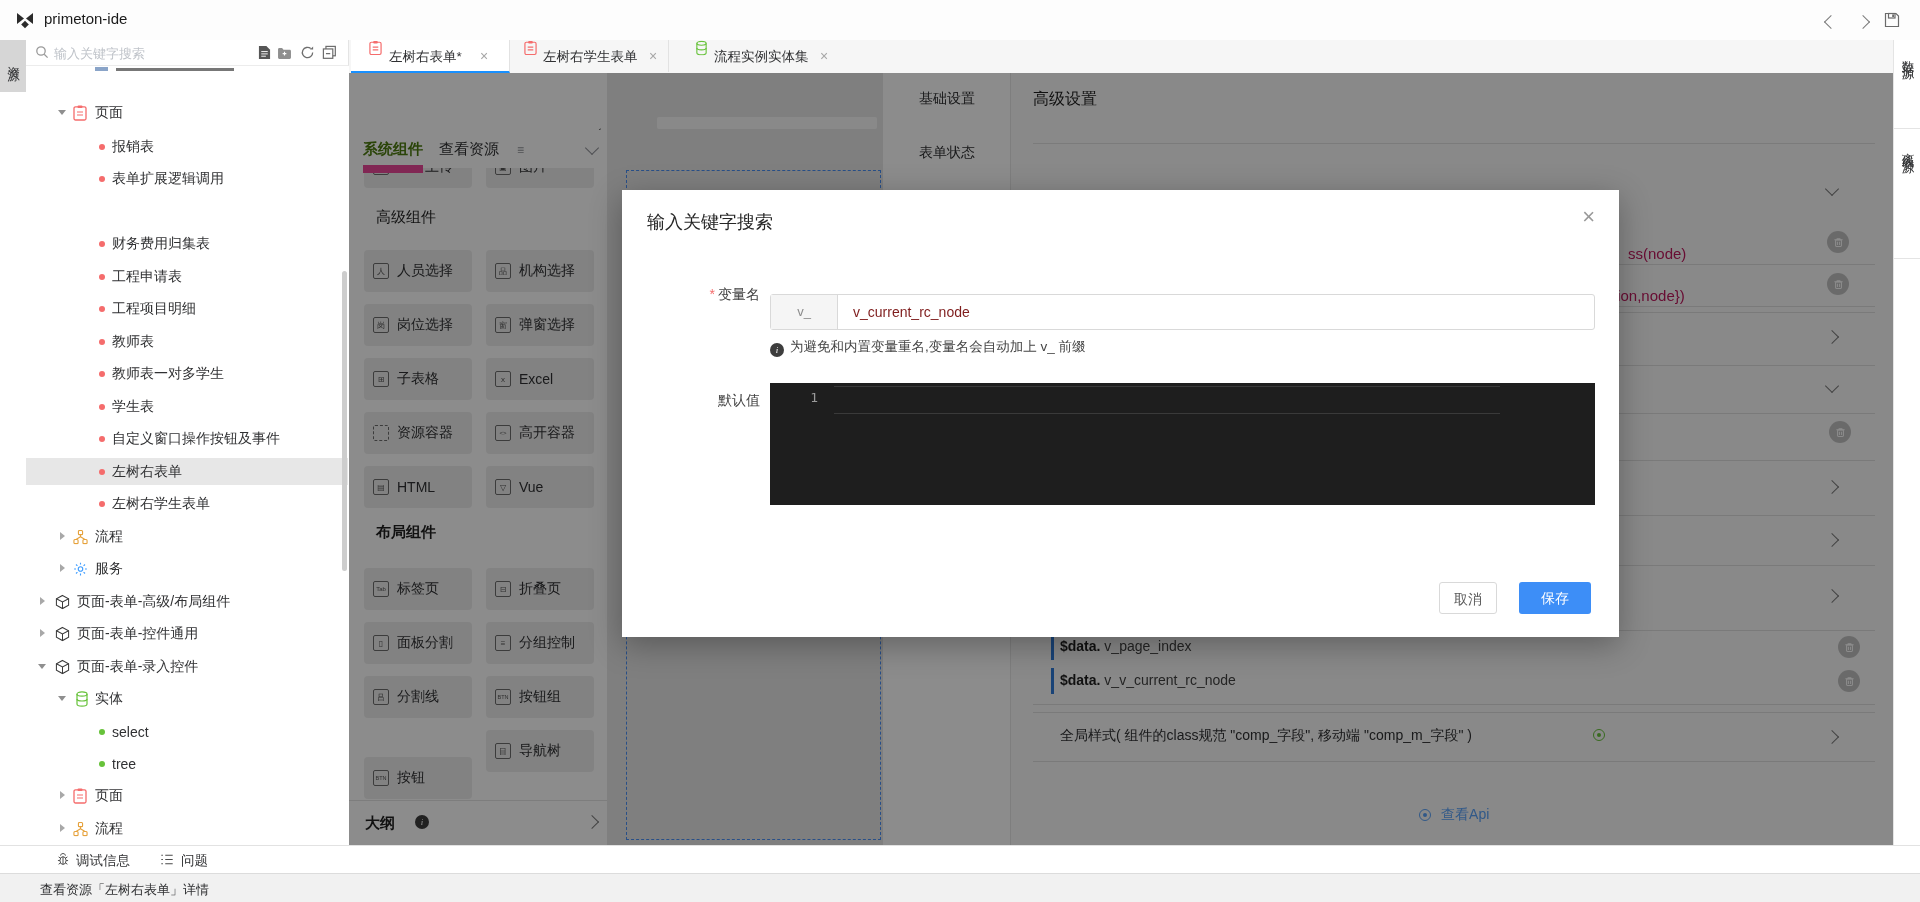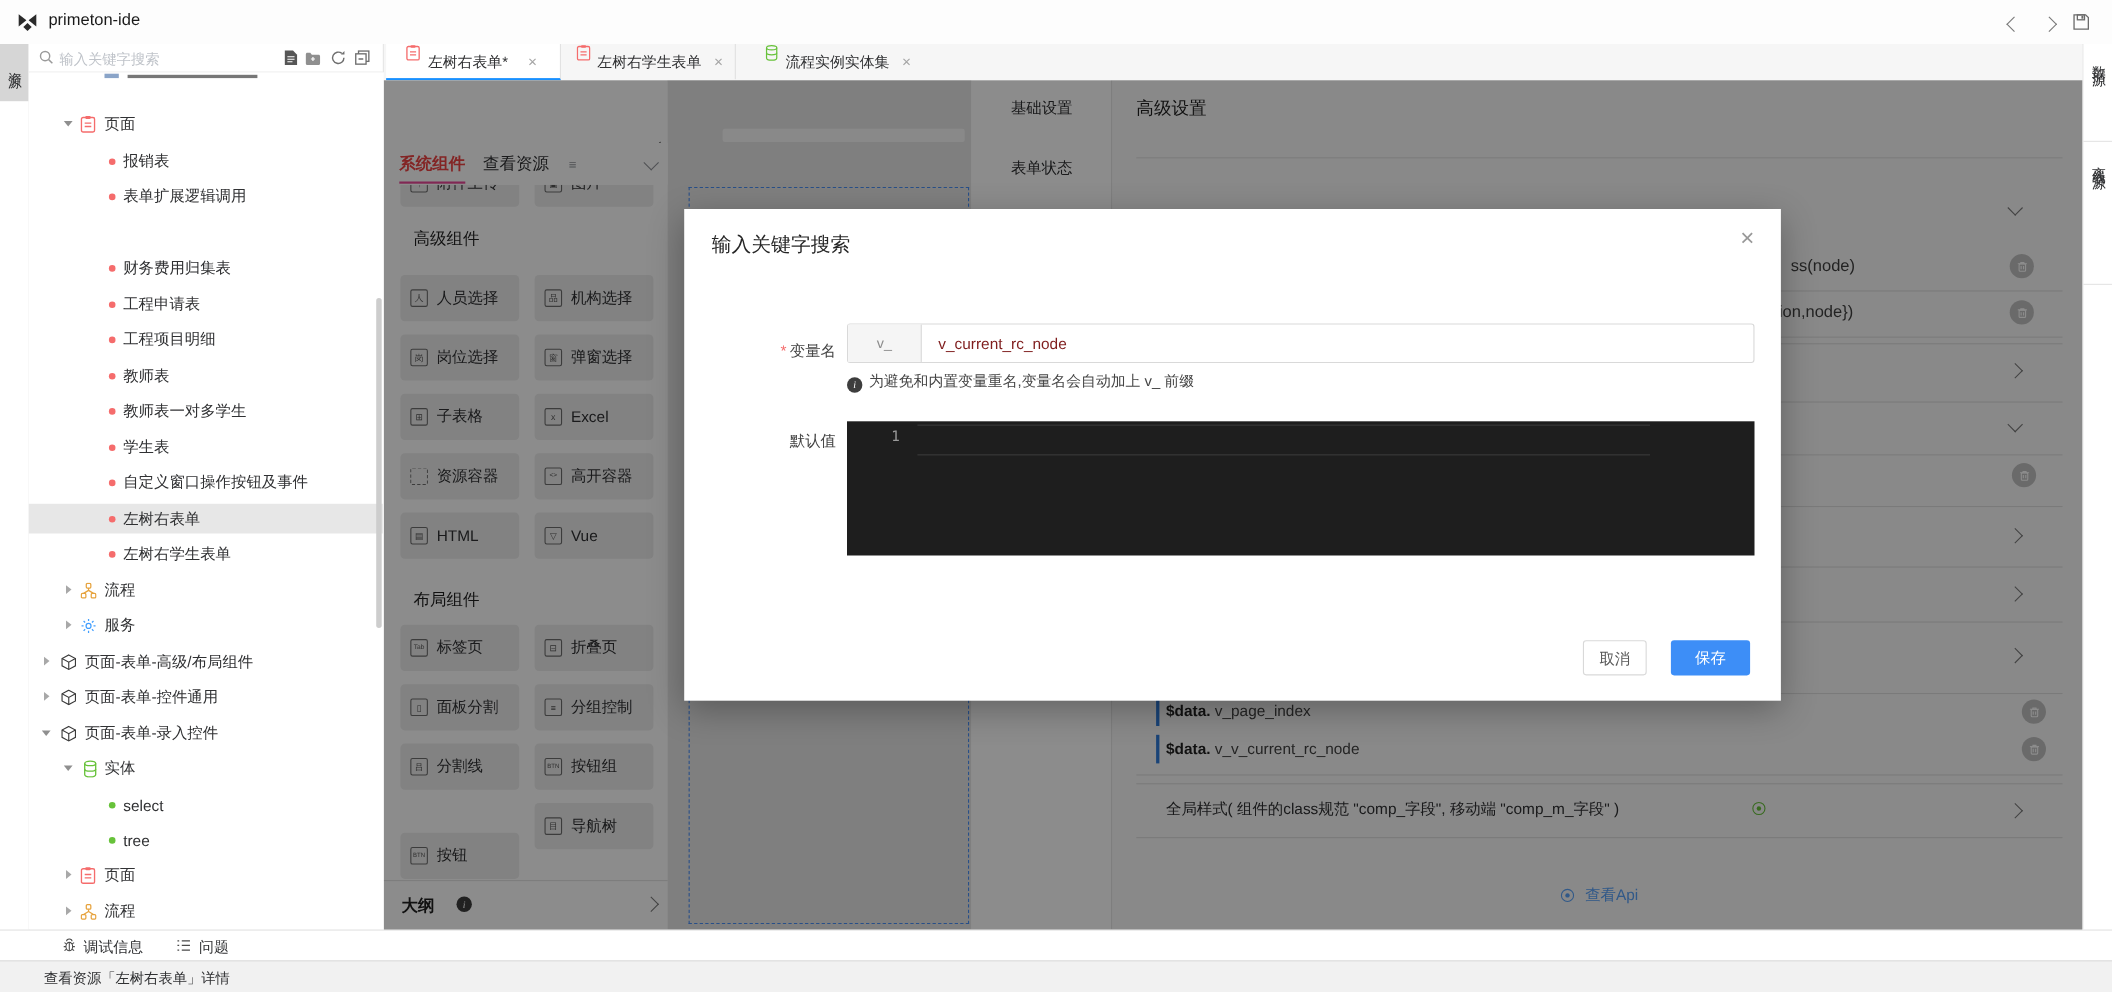--- a/index.html
+++ b/index.html
@@ -32,42 +32,42 @@
   
   #tabbar{position:absolute;left:349px;top:40px;width:1544px;height:33px;background:#f6f6f6;border-bottom:1px solid #e4e4e4;}
   .etab{position:absolute;top:0;height:32px;border-right:1px solid #e2e2e2;}
   .etab.active{background:#fff;border-bottom:2px solid #1890ff;height:31px;}
   .etab .tname{position:absolute;top:8px;font-size:13.5px;color:#303133;white-space:nowrap;}
   .etab .tclose{position:absolute;top:9px;font-size:14px;color:#a6a6a6;line-height:14px;}
   
   #palette{position:absolute;left:349px;top:73px;width:258px;height:772px;background:#fff;}
   #pal-tabs{position:absolute;left:0;top:57px;width:258px;height:38px;background:#fff;z-index:2;}
   .paltab{position:absolute;top:10px;font-size:15px;color:#303133;white-space:nowrap;}
-  .paltab.on{font-weight:bold;color:#ef4444;border-bottom:2px solid #ec4899;padding-bottom:6px;}
+  .paltab.on{font-weight:bold;color:#4d7c0f;border-bottom:8px solid #ec4899;padding-bottom:6px;}
   #pal-body{position:absolute;left:0;top:95px;width:258px;height:632px;overflow:hidden;}
   .psec{position:absolute;left:16px;font-size:15px;color:#1f1f1f;white-space:nowrap;margin-left:11px;}
   .tile{position:absolute;width:108px;height:42px;background:#ededed;border-radius:4px;}
   .tglyph{position:absolute;left:9px;top:50%;transform:translateY(-50%);width:16px;height:16px;border:1px solid #6e6e6e;border-radius:2px;color:#555;font-size:8px;display:flex;align-items:center;justify-content:center;overflow:hidden;box-sizing:border-box;}
   .tile.dashed .tglyph{border-style:dashed;}
   .tlab{position:absolute;left:33px;top:50%;transform:translateY(-50%);font-size:14px;color:#303133;white-space:nowrap;}
   #outlinebar{position:absolute;left:0;top:727px;width:258px;height:45px;border-top:1px solid #e3e3e3;background:#fff;}
   .infodot{display:inline-block;width:14px;height:14px;border-radius:50%;background:#3d3d3d;color:#fff;font-size:9px;font-style:italic;font-family:"Liberation Serif",serif;text-align:center;line-height:14px;}
   #canvas{position:absolute;left:607px;top:73px;width:276px;height:772px;background:#e8e8e8;}
   #canvas-band{position:absolute;left:50px;top:44px;width:220px;height:12px;background:#fafafa;border-radius:2px;}
   #canvas-dashed{position:absolute;left:19px;top:97px;width:253px;height:668px;border:1px dashed #4a90f7;}
   
   #rpanel{position:absolute;left:883px;top:73px;width:1010px;height:772px;background:#fafafa;}
   #rmenu{position:absolute;left:0;top:0;width:127px;height:772px;background:#fff;border-right:1px solid #e6e6e6;}
   .rmenu-item{position:absolute;left:36px;font-size:14px;color:#303133;white-space:nowrap;}
   #rhead{position:absolute;left:150px;top:16px;font-size:16px;font-weight:500;color:#1f1f1f;}
   .srow{position:absolute;left:150px;right:18px;border-bottom:1px solid #dedede;}
   .cv{position:absolute;width:9px;height:9px;border-right:1.6px solid #7a7a7a;border-bottom:1.6px solid #7a7a7a;}
   .cv.r{transform:rotate(-45deg);} .cv.d{transform:rotate(45deg);} .cv.l{transform:rotate(135deg);}
   .trash{position:absolute;width:22px;height:22px;border-radius:50%;background:#c2c2c2;display:flex;align-items:center;justify-content:center;}
-  .fragtext{position:absolute;font-size:15px;color:#404040;white-space:nowrap;}
+  .fragtext{position:absolute;font-size:15px;color:#be185d;white-space:nowrap;margin-top:12px;}
   .varbar{position:absolute;width:3px;background:#2f7bd9;}
   .vartext{position:absolute;font-size:14px;color:#434343;white-space:nowrap;}
   .vartext b{color:#1f1f1f;}
   .ring{display:inline-block;width:12px;height:12px;border-radius:50%;box-sizing:border-box;position:relative;}
   .ring i{position:absolute;left:3px;top:3px;width:4px;height:4px;border-radius:50%;}
   .ring.green{border:1.4px solid #67c23a;} .ring.green i{background:#67c23a;}
   .ring.blue{border:1.4px solid #5aa2f8;} .ring.blue i{background:#5aa2f8;}
   
   #mask{position:absolute;left:349px;top:73px;width:1544px;height:772px;background:rgba(0,0,0,0.45);z-index:5;}
   #modal{position:absolute;left:622px;top:190px;width:997px;height:447px;background:#fff;box-shadow:0 8px 30px rgba(0,0,0,.3);z-index:6;}
@@ -418,21 +418,21 @@
         </div>
       <div class="tile" style="left:15px;top:298px;">
           <span class="tglyph">▤</span>
           <span class="tlab">HTML</span>
         </div>
       <div class="tile" style="left:137px;top:298px;">
           <span class="tglyph">▽</span>
           <span class="tlab">Vue</span>
         </div>
 
-      <div class="psec" style="top:368px;">布局组件</div>
+      <div class="psec" style="top:355px;font-weight:bold;">布局组件</div>
       <div class="tile" style="left:15px;top:400px;">
           <span class="tglyph" style="font-size:6px;">Tab</span>
           <span class="tlab">标签页</span>
         </div>
       <div class="tile" style="left:137px;top:400px;">
           <span class="tglyph">⊟</span>
           <span class="tlab">折叠页</span>
         </div>
       <div class="tile" style="left:15px;top:454px;">
           <span class="tglyph">▯</span>
@@ -566,21 +566,21 @@
       <span style="font-size:14px;color:#5aa2f8;">查看Api</span>
     </div>
   </div>
 
   <div id="mask"></div>
 
   <div id="modal">
     <div id="modal-title">输入关键字搜索</div>
     <div id="modal-close">×</div>
 
-    <div class="mlabel" style="top:121px;"><span class="req">*</span><span>变量名</span></div>
+    <div class="mlabel" style="top:96px;"><span class="req">*</span><span>变量名</span></div>
     <div id="vargroup">
       <div id="varprefix">v_</div>
       <div id="varvalue">v_current_rc_node</div>
     </div>
     <div id="hintrow">
       <span class="infodot" style="width:14px;height:14px;vertical-align:-2px;margin-right:6px;">i</span><span>为避免和内置变量重名,变量名会自动加上 v_ 前缀</span>
     </div>
 
     <div class="mlabel" style="top:202px;"><span>默认值</span></div>
     <div id="editor">

